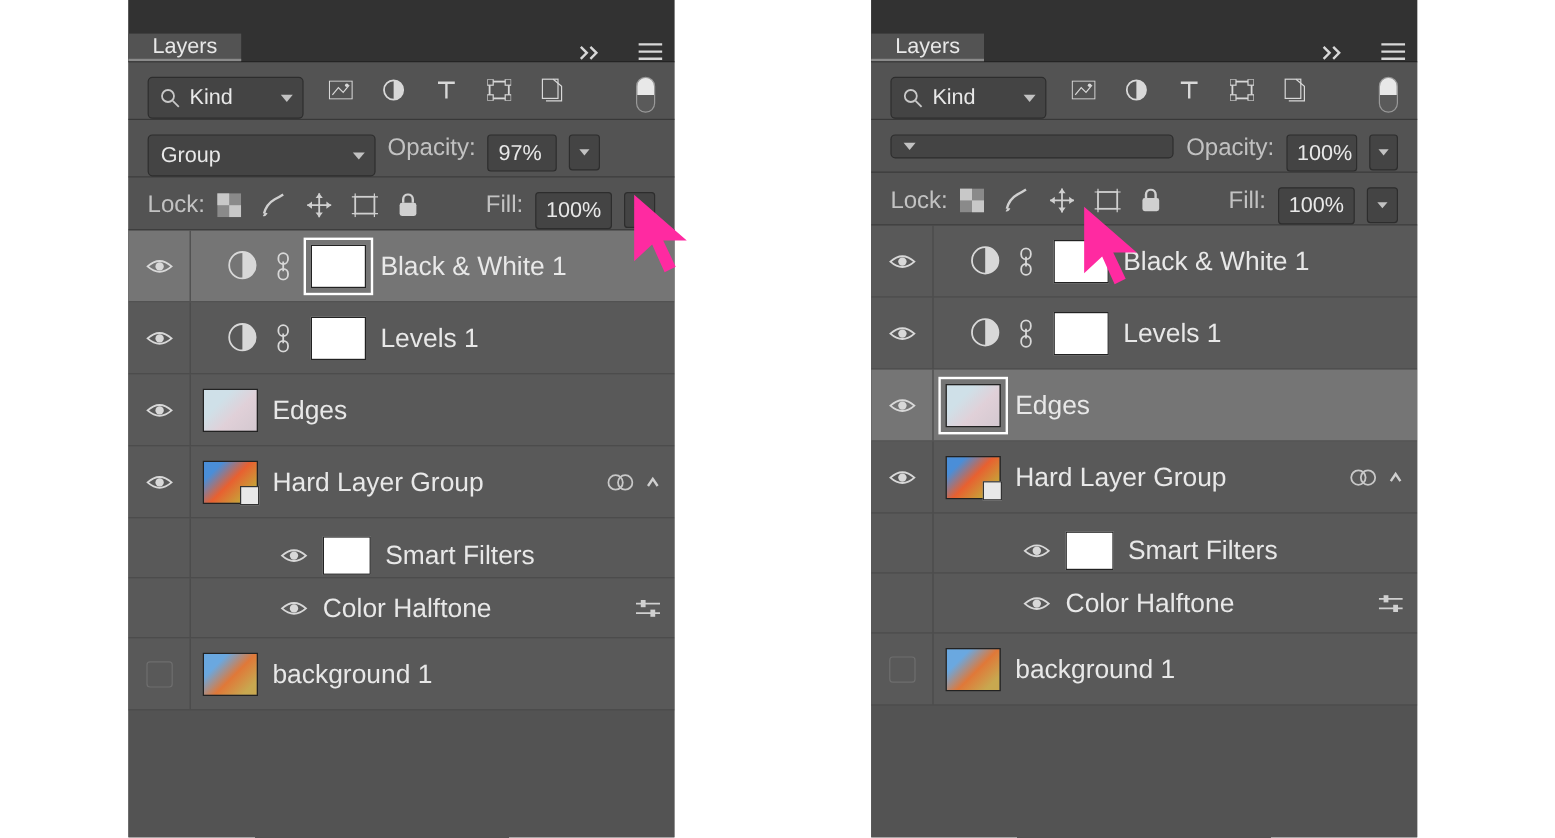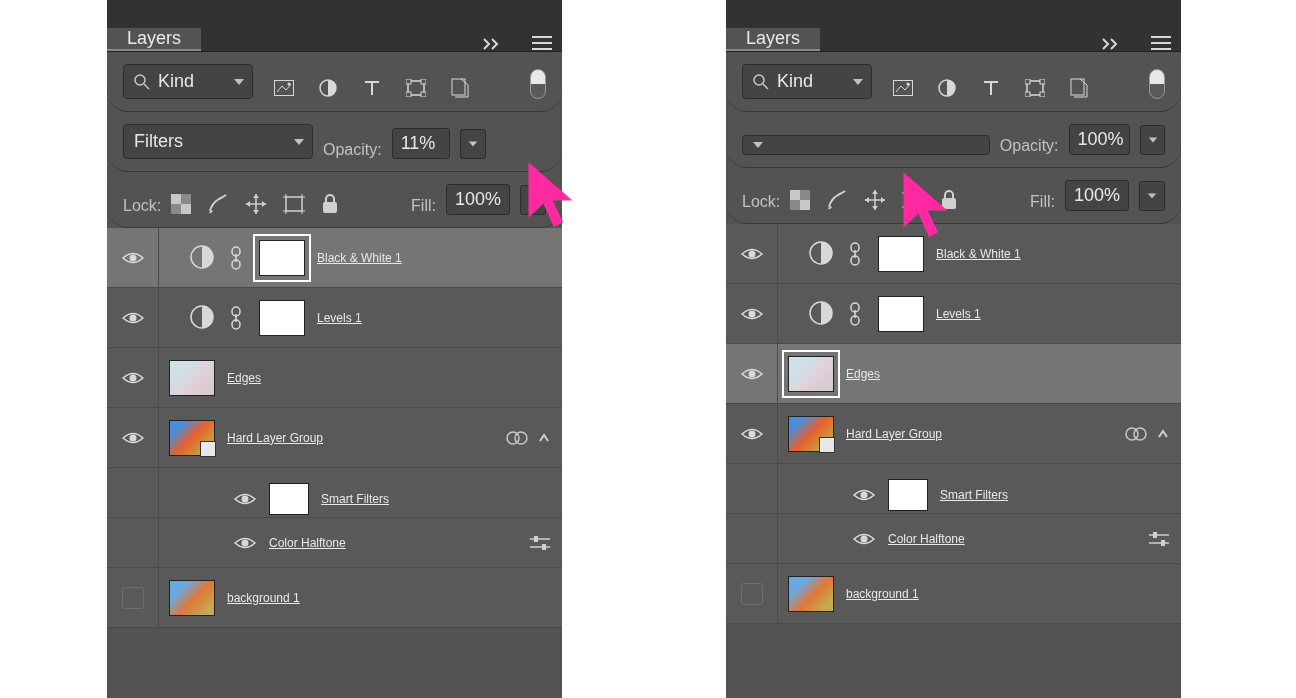--- a/index.html
+++ b/index.html
@@ -55,28 +55,27 @@
   .hdr .spacer { flex: 1; }
   .hdr .icobtn {
     width: 40px; display: flex; align-items: center; justify-content: center;
     color: var(--text);
   }
   .hdr .sep { width:1px; background:#666; margin:12px 4px; }
 
   
   .ctl-row {
     display: flex;
-    align-items: flex-end;
-    padding: 12px 16px 12px 16px;
+    align-items: flex-start;
+    padding: 12px 16px 0 16px;
     gap: 10px;
     border-bottom: 1px solid var(--bg-darker);
     background: var(--bg);
-    border-radius: 21px;
-  }
-  .label { color: var(--text-dim); font-size: 16px; }
+  }
+  .label { color: var(--text-dim); font-size: 20px; }
   .select {
     display: flex; align-items: center;
     background: var(--input-bg);
     border: 1px solid #2d2d2d;
     border-radius: 4px;
     padding: 6px 8px 6px 10px;
     gap: 8px;
   }
   .select .txt { flex: 1; }
   .chev-down {
@@ -142,21 +141,21 @@
   .thumb.photo1 { background: linear-gradient(135deg,#cfe0e8 30%,#e0d0d8 60%,#d4c8d0 100%); }
   .thumb.photo2 { background: linear-gradient(135deg,#4a8ed8 20%,#e86030 50%,#c8a038 80%); }
   .thumb.photo3 { background: linear-gradient(135deg,#6aa8e0 25%,#e07838 55%,#c8a850 85%); }
   .smart-badge {
     position: relative;
   }
   .smart-badge::after {
     content:""; position:absolute; right:-2px; bottom:-2px; width:14px; height:14px;
     background:#e8e8e8; border:1px solid #333;
   }
-  .lname { color: var(--text); font-size: 12px; text-decoration: underline; }
+  .lname { color: var(--text); font-size: 22px; }
   .trail { margin-left:auto; display:flex; align-items:center; gap:10px; padding-right:12px; color:#c0c0c0; }
 
   
   .eye svg { width:24px; height:24px; }
   .empty-eye { width:22px; height:22px; border:1px solid #6e6e6e; border-radius:3px; }
 
   
   .cursor {
     position: absolute; width: 60px; height: 75px; pointer-events: none;
   }
@@ -229,25 +228,25 @@
             <rect x="1" y="1" width="13" height="16" stroke="#d8d8d8" fill="none"></rect>
             <path d="M10 1 L17 7 V19 H4" stroke="#d8d8d8" fill="none"></path>
           </svg>
         </span>
     </div>
     <div class="lock-toggle"></div>
   </div>
 
   <div class="ctl-row">
     <div class="select" style="width:190px">
-      <span class="txt">Filters</span>
+      <span class="txt">Group</span>
       <span class="chev-down"></span>
     </div>
     <span class="label">Opacity:</span>
-    <div class="valbox"><span>11%</span></div>
+    <div class="valbox"><span>97%</span></div>
     <div class="chev-btn">
         <span class="chev-down chev-small"></span>
       </div>
   </div>
 
   <div class="ctl-row">
     <span class="label">Lock:</span>
     <div class="lock-icons">
       <span>
           <svg width="20" height="20" viewBox="0 0 20 20">

